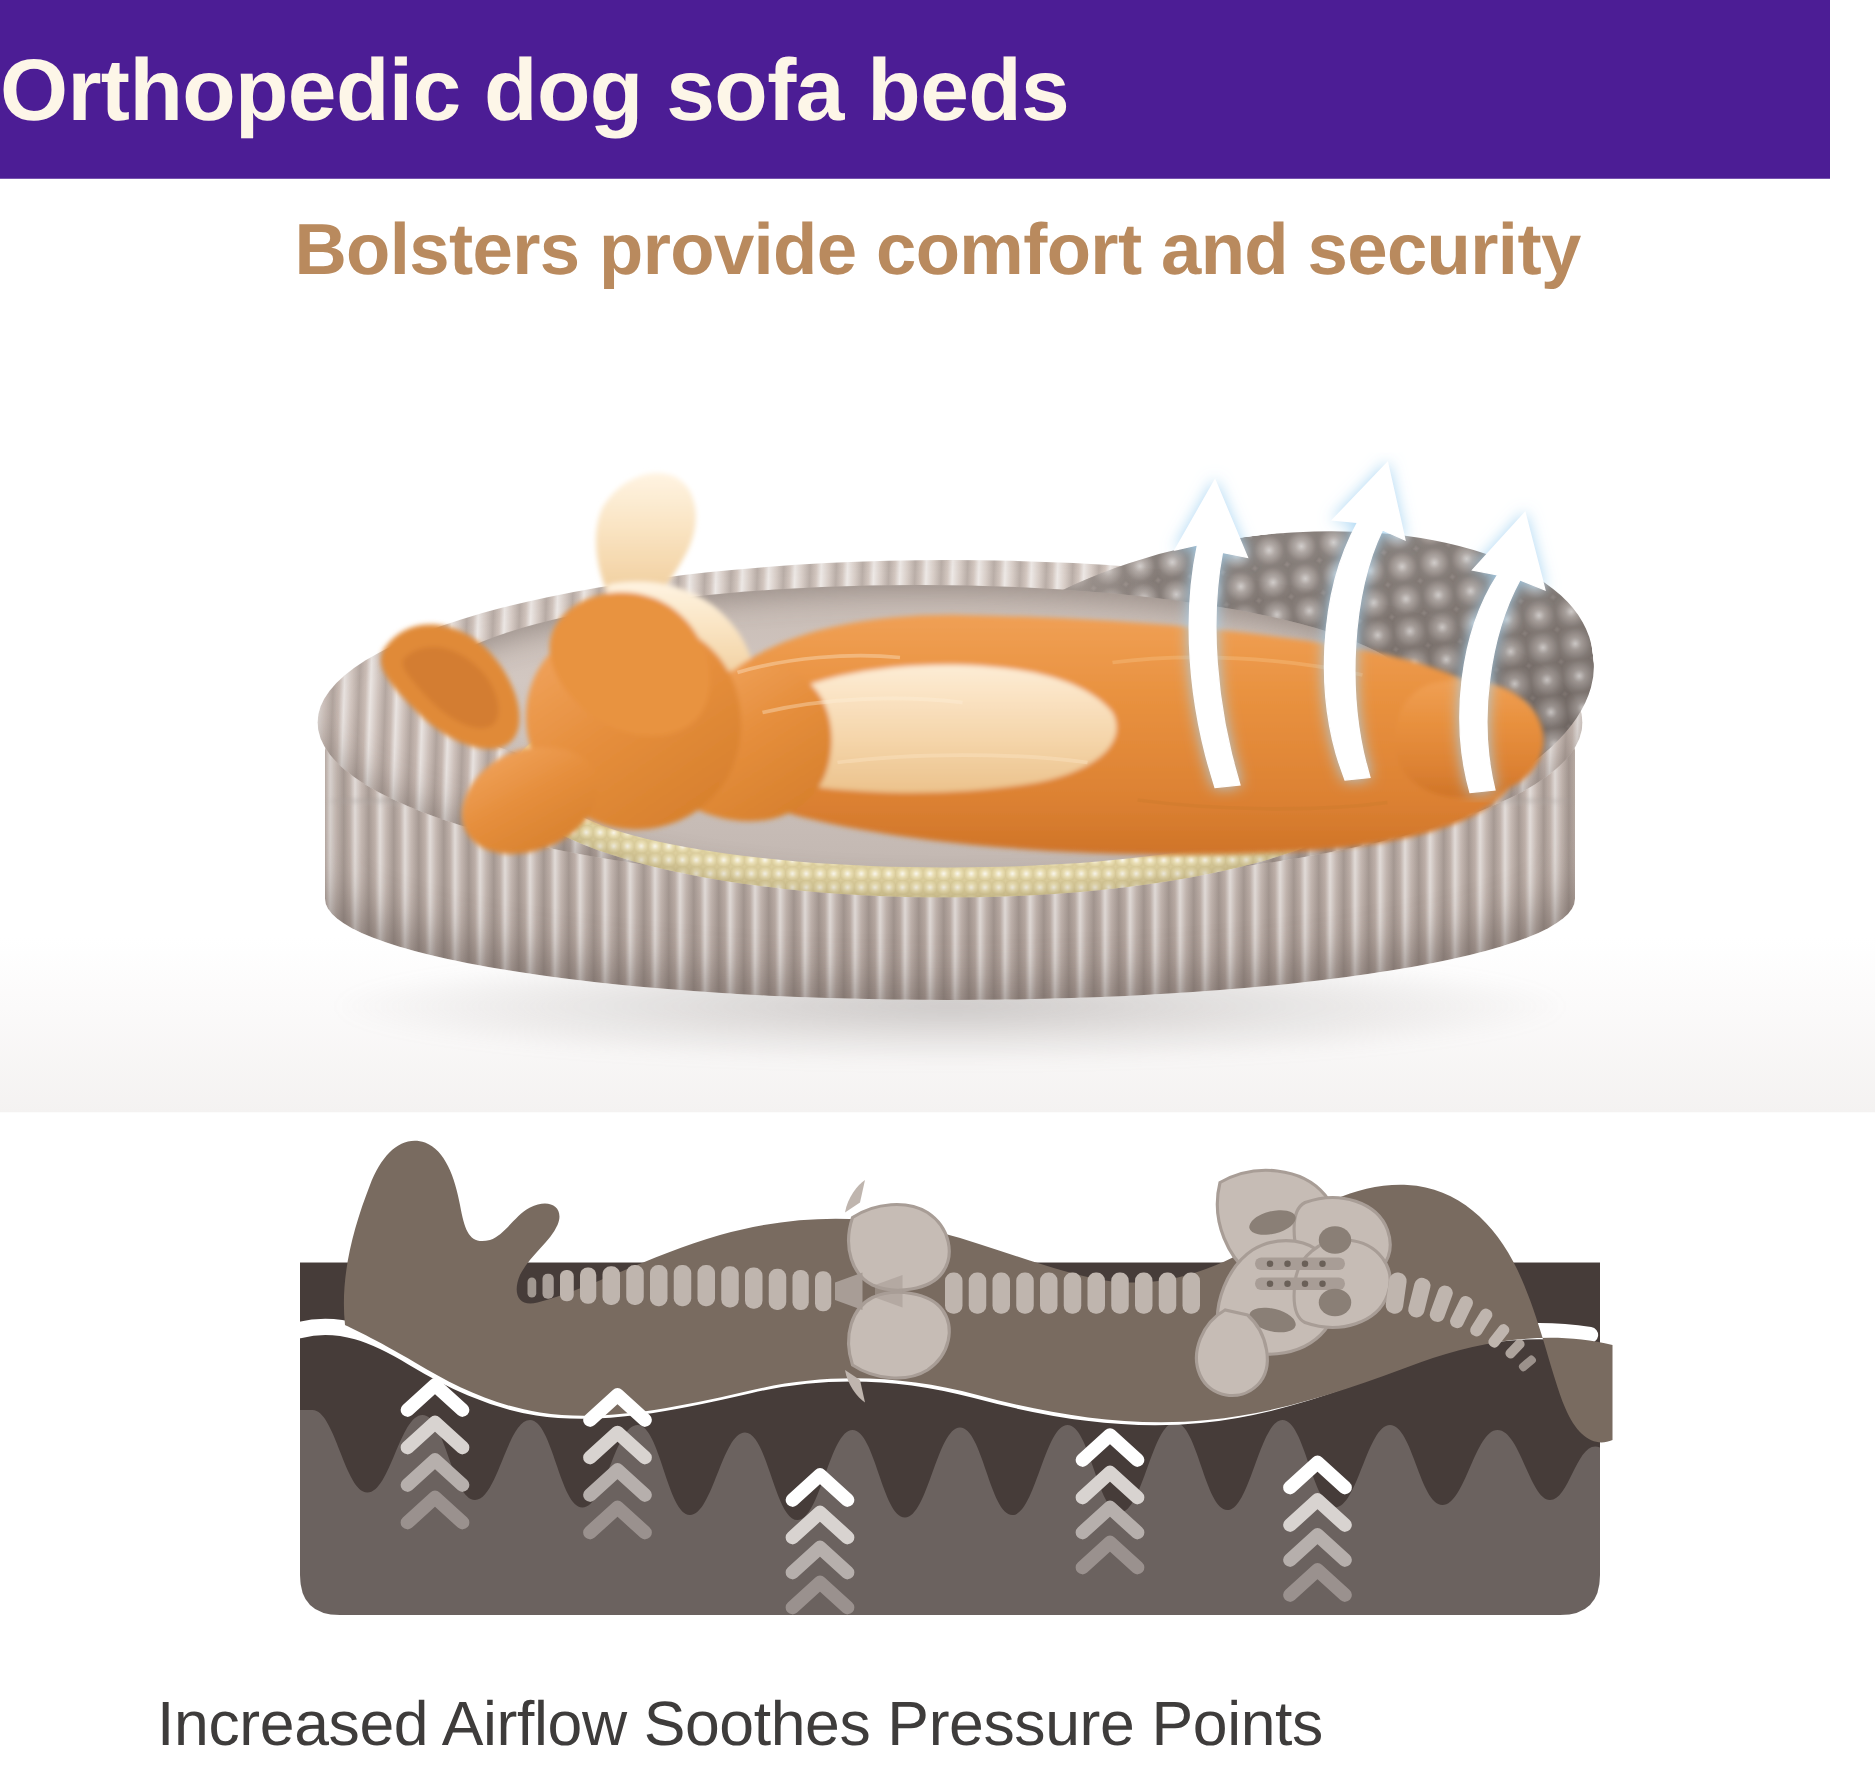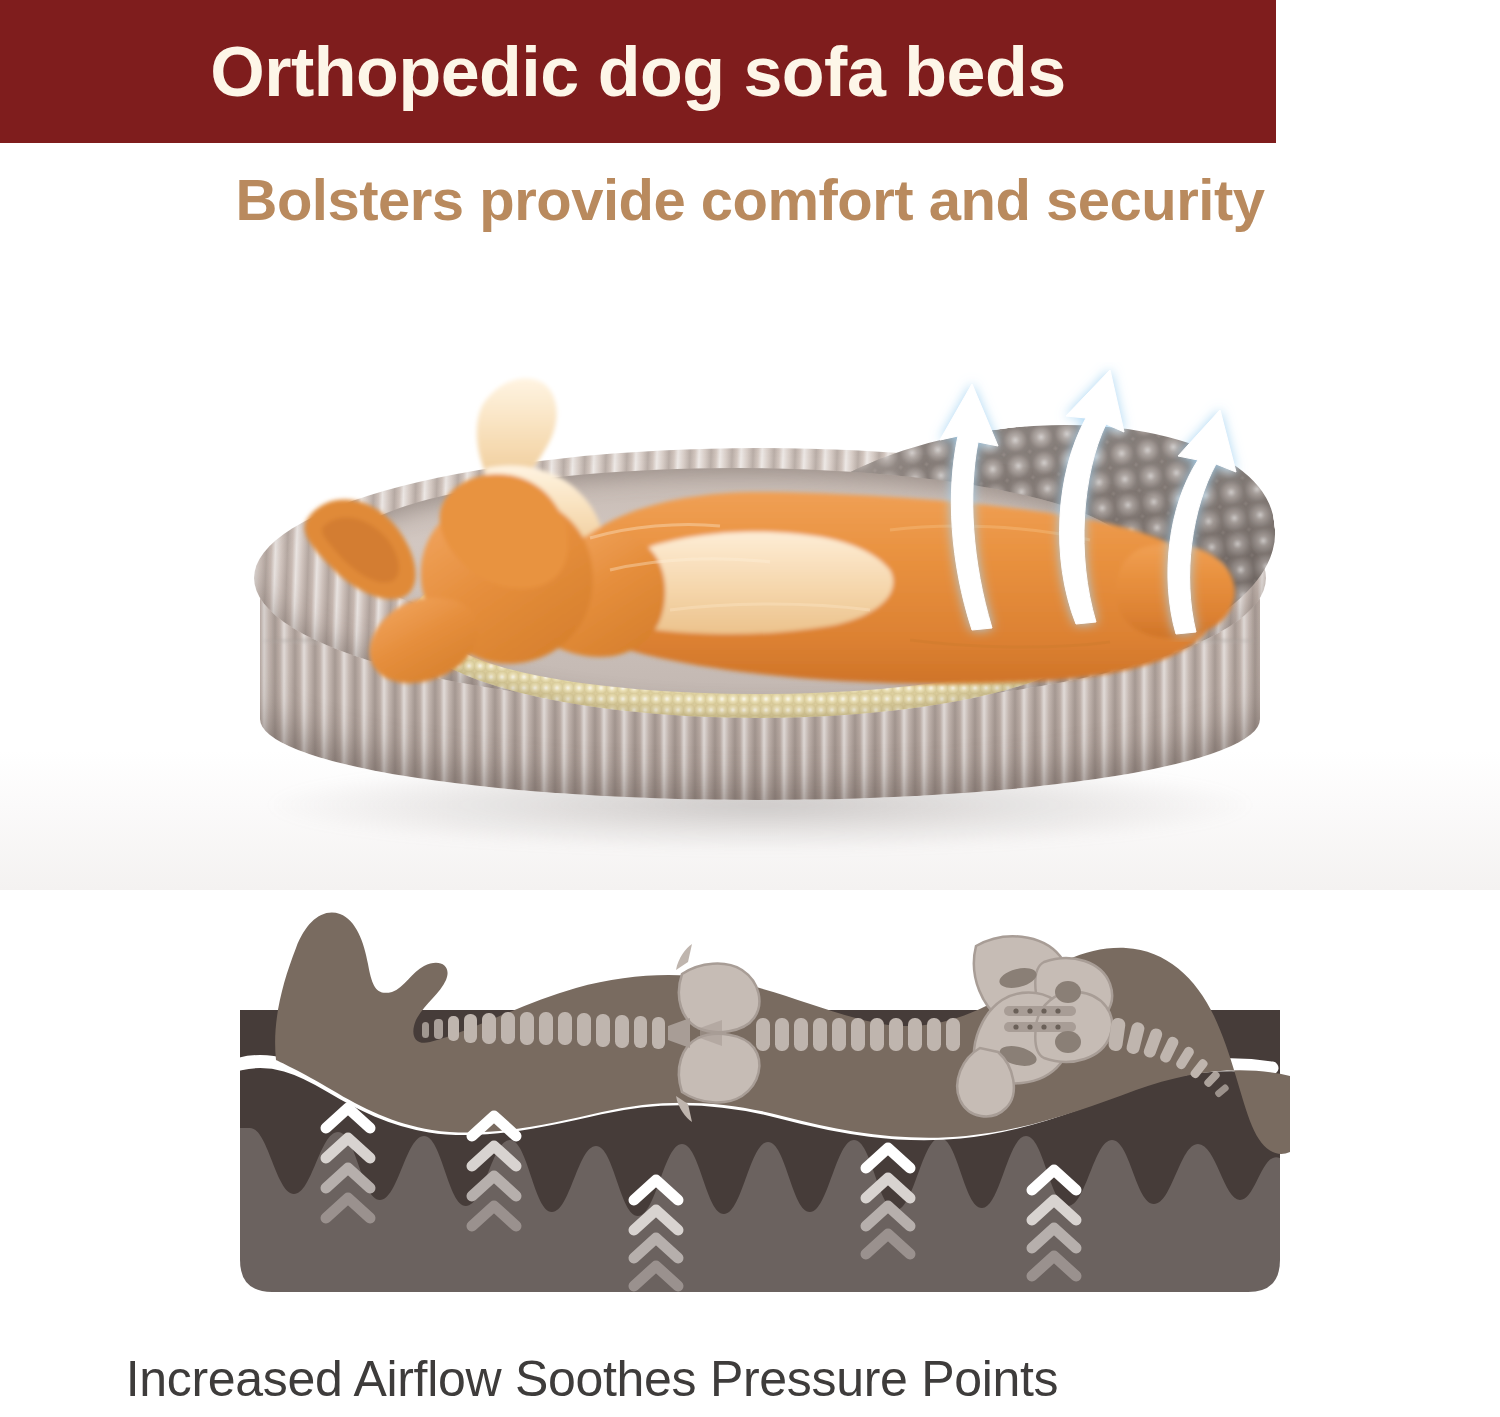--- a/index.html
+++ b/index.html
@@ -6,23 +6,23 @@
   html,body { width:1500px; height:1417px; }
   body {
     background:#ffffff;
     font-family:"Liberation Sans", sans-serif;
     overflow:hidden;
     position:relative;
   }
 
   
   .banner {
-    position:absolute; left:0; top:0; width:1276px; height:143px;
-    background:#7f1d1d;
-    display:flex; align-items:center; justify-content:center;
+    position:absolute; left:0; top:0; width:1464px; height:143px;
+    background:#4c1d95;
+    display:flex; align-items:center; justify-content:flex-start;
   }
   .banner-title {
     font-size:70px; font-weight:bold; color:#fdf6e8;
     letter-spacing:-0.5px; line-height:1;
     white-space:nowrap;
   }
 
   
   .subtitle {
     position:absolute; left:0; top:168px; width:1500px;

